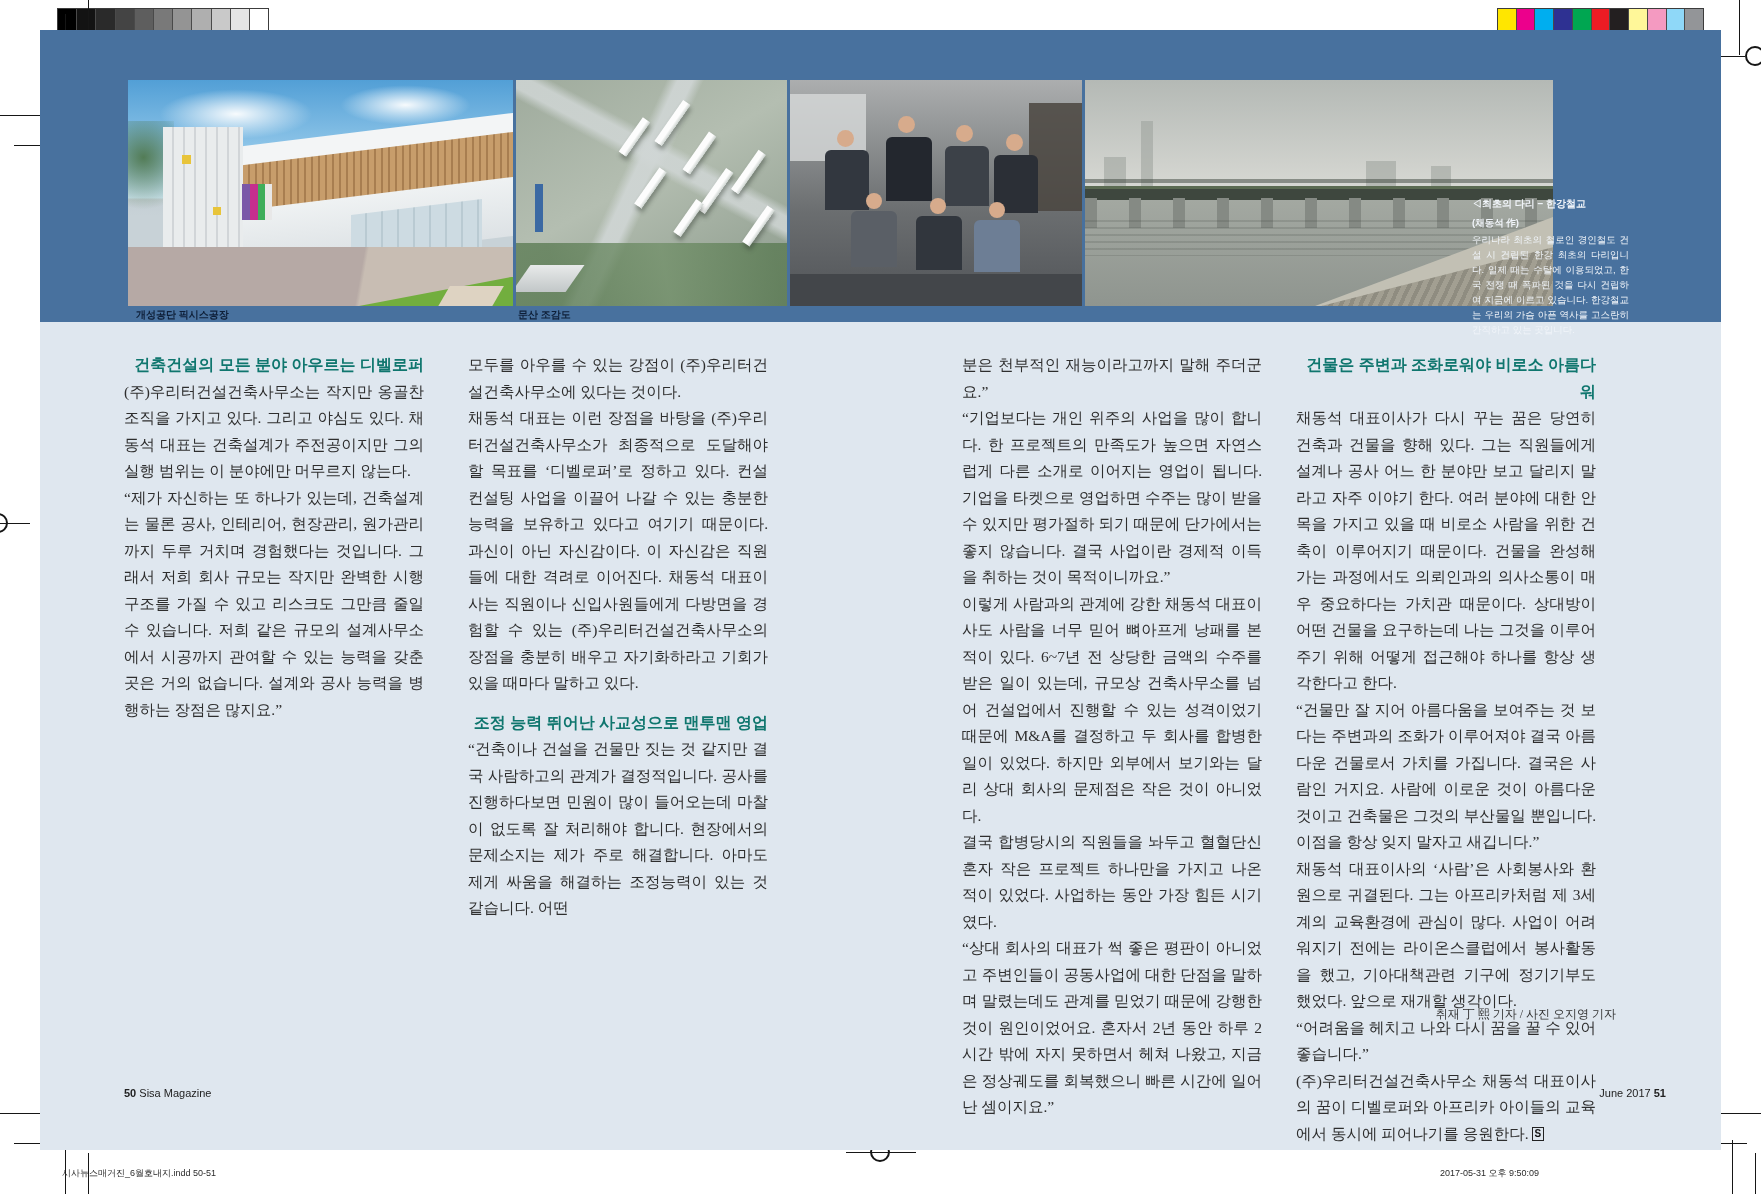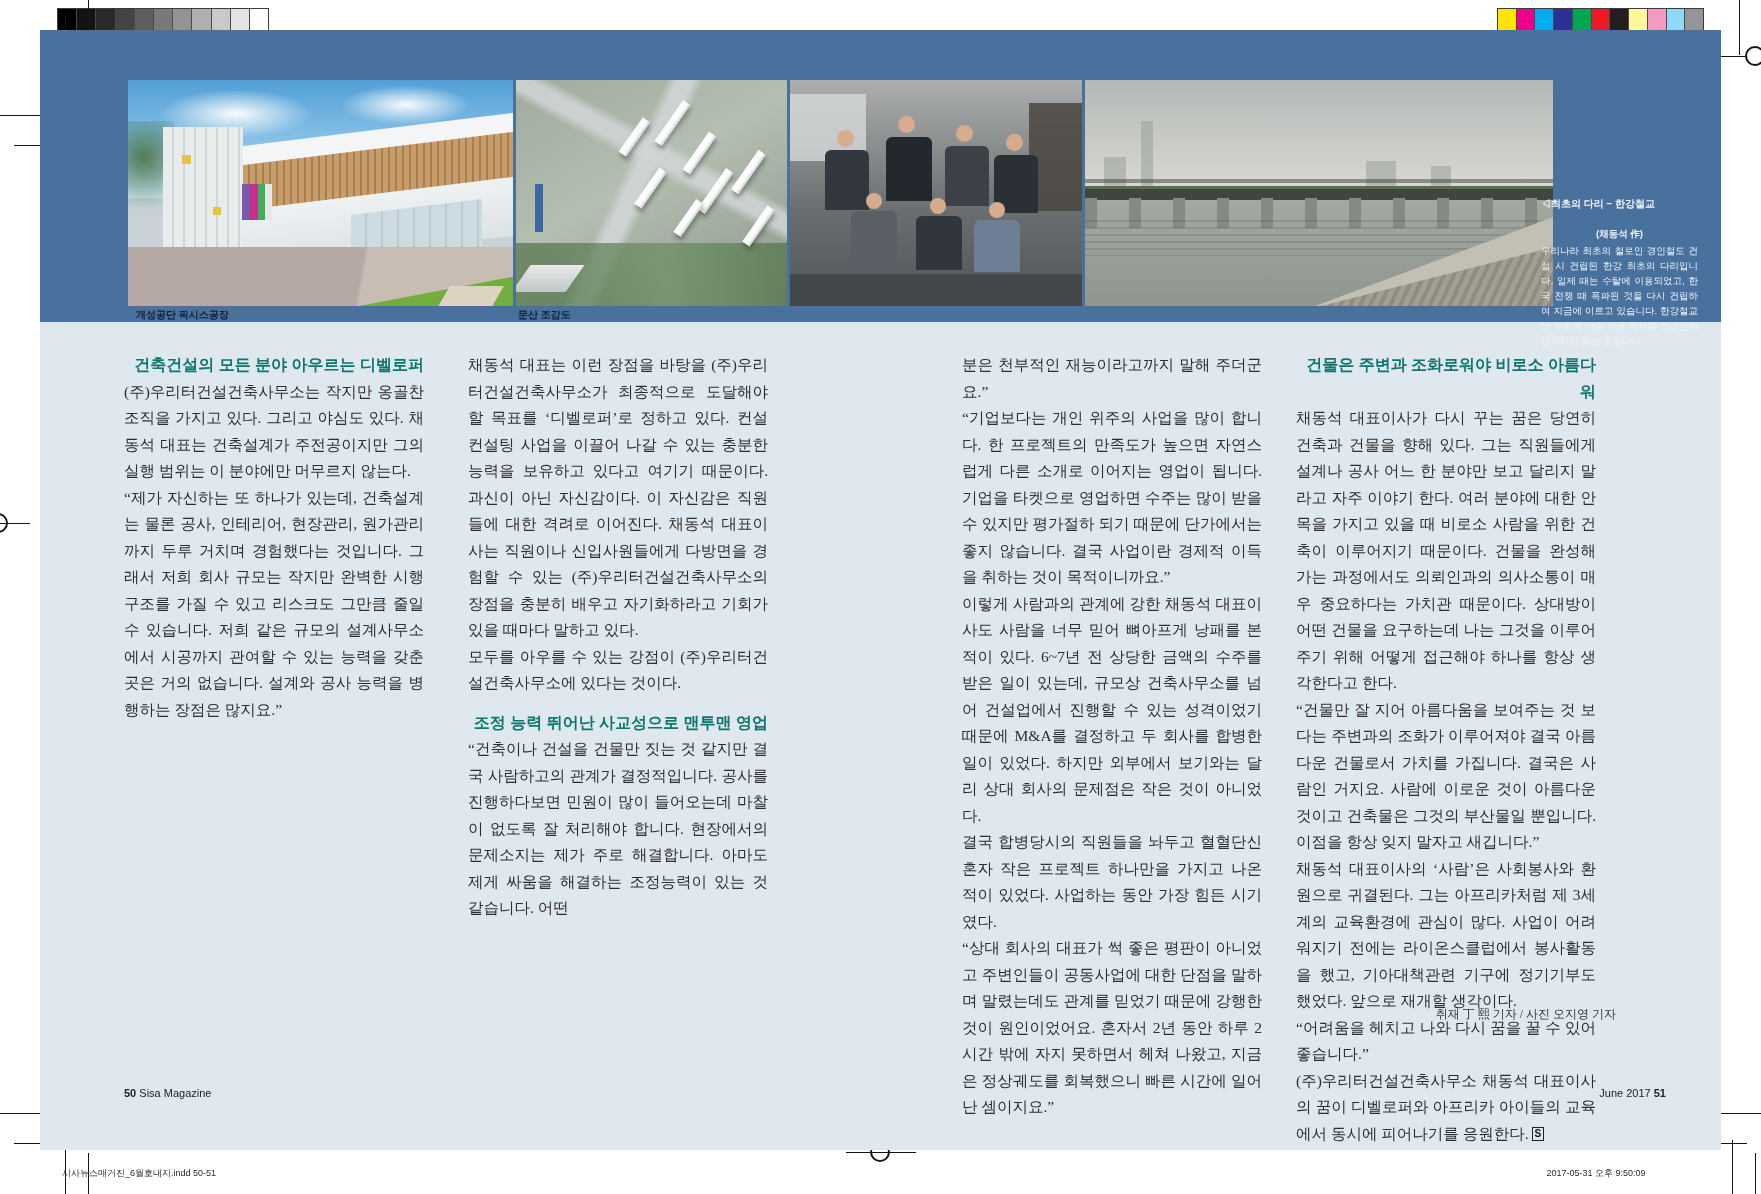--- a/index.html
+++ b/index.html
@@ -77,45 +77,45 @@
   .p4-piers{left:0;top:52%;width:100%;height:30px;
             background:repeating-linear-gradient(90deg,#858a84 0 12px,rgba(0,0,0,0) 12px 44px);}
   .p4-refl{left:0;top:62%;width:100%;height:16%;opacity:.5;
            background:repeating-linear-gradient(180deg,rgba(60,66,60,.35) 0 2px,rgba(0,0,0,0) 2px 7px);}
   .p4-bank{left:38%;bottom:0;width:62%;height:48%;background:#c2c0b4;
            clip-path:polygon(18% 100%,100% 18%,100% 100%);}
   .p4-rocks{left:45%;bottom:0;width:55%;height:26%;opacity:.6;clip-path:polygon(10% 100%,100% 0,100% 100%);
             background:repeating-linear-gradient(115deg,#6d6a5e 0 4px,#8d897b 4px 9px);}
 
   
-  .panel{position:absolute;left:1541px;top:196px;width:157px;color:#f0f4f9;
+  .panel{position:absolute;left:1472px;top:196px;width:157px;color:#f0f4f9;
          font:9.5px/15px "Liberation Sans",sans-serif;text-align:justify;word-break:break-all;}
   .panel-title{font-weight:bold;font-size:10px;text-align:left;}
-  .panel-credit{font-weight:bold;text-align:center;margin:15px 0 2px;}
+  .panel-credit{font-weight:bold;text-align:left;margin:4px 0 2px;}
 
   
   .article-col{position:absolute;top:352px;width:300px;color:#2e2e2e;text-align:justify;word-break:break-all;
                font:15.5px/26.5px "Liberation Serif","DejaVu Sans",serif;}
   .article-col p{margin:0;}
   .article-col h3{margin:13px 0 0 0;font:bold 16px/26.5px "Liberation Sans",sans-serif;color:#0f766e;text-align:right;}
   .article-col h3:first-child{margin-top:0;}
   #col0{left:124px;} #col1{left:468px;} #col2{left:962px;} #col3{left:1296px;}
   .endmark{display:inline-block;border:1.5px solid #222;font:bold 10px/11px "Liberation Sans",sans-serif;
            padding:0 2px 1px;margin-left:3px;vertical-align:2px;color:#111;}
 
   .byline{position:absolute;left:1296px;top:1006px;width:320px;text-align:right;
           font:12px/16px "Liberation Serif",serif;color:#333;}
 
   .footer{position:absolute;top:1086px;font:11px/14px "Liberation Sans",sans-serif;color:#222;}
   #footer-left{left:124px;text-align:center;}
   #footer-right{left:1366px;width:300px;text-align:right;}
 
   .slug{position:absolute;top:1168px;font:9px/11px "Liberation Sans",sans-serif;color:#2a2a2a;}
   #slug-left{left:62px;}
-  #slug-right{left:1440px;width:312px;text-align:center;}
+  #slug-right{left:1440px;width:312px;text-align:left;}
 </style>
 </head>
 <body>
 
 <div id="grayscale-bar" class="calbar">
     <div class="sw" style="background: rgb(0, 0, 0);"></div>
     <div class="sw" style="background: rgb(19, 19, 19);"></div>
     <div class="sw" style="background: rgb(42, 42, 42);"></div>
     <div class="sw" style="background: rgb(68, 68, 68);"></div>
     <div class="sw" style="background: rgb(94, 94, 94);"></div>
@@ -236,22 +236,22 @@
   <div class="panel-credit">(채동석 作)</div>
   <div class="panel-body">우리나라 최초의 철로인 경인철도 건설 시 건립된 한강 최초의 다리입니다. 일제 때는 수탈에 이용되었고, 한국 전쟁 때 폭파된 것을 다시 건립하여 지금에 이르고 있습니다. 한강철교는 우리의 가슴 아픈 역사를 고스란히 간직하고 있는 곳입니다.</div>
 </div>
 
 <div id="col0" class="article-col">
     <h3>건축건설의 모든 분야 아우르는 디벨로퍼</h3>
     <p>(주)우리터건설건축사무소는 작지만 옹골찬 조직을 가지고 있다. 그리고 야심도 있다. 채동석 대표는 건축설계가 주전공이지만 그의 실행 범위는 이 분야에만 머무르지 않는다.</p>
     <p>“제가 자신하는 또 하나가 있는데, 건축설계는 물론 공사, 인테리어, 현장관리, 원가관리까지 두루 거치며 경험했다는 것입니다. 그래서 저희 회사 규모는 작지만 완벽한 시행구조를 가질 수 있고 리스크도 그만큼 줄일 수 있습니다. 저희 같은 규모의 설계사무소에서 시공까지 관여할 수 있는 능력을 갖춘 곳은 거의 없습니다. 설계와 공사 능력을 병행하는 장점은 많지요.”</p>
   </div>
 <div id="col1" class="article-col">
+    <p>모두를 아우를 수 있는 강점이 (주)우리터건설건축사무소에 있다는 것이다.</p>
     <p>채동석 대표는 이런 장점을 바탕을 (주)우리터건설건축사무소가 최종적으로 도달해야 할 목표를 ‘디벨로퍼’로 정하고 있다. 컨설 컨설팅 사업을 이끌어 나갈 수 있는 충분한 능력을 보유하고 있다고 여기기 때문이다. 과신이 아닌 자신감이다. 이 자신감은 직원들에 대한 격려로 이어진다. 채동석 대표이사는 직원이나 신입사원들에게 다방면을 경험할 수 있는 (주)우리터건설건축사무소의 장점을 충분히 배우고 자기화하라고 기회가 있을 때마다 말하고 있다.</p>
-    <p>모두를 아우를 수 있는 강점이 (주)우리터건설건축사무소에 있다는 것이다.</p>
     <h3>조정 능력 뛰어난 사교성으로 맨투맨 영업</h3>
     <p>“건축이나 건설을 건물만 짓는 것 같지만 결국 사람하고의 관계가 결정적입니다. 공사를 진행하다보면 민원이 많이 들어오는데 마찰이 없도록 잘 처리해야 합니다. 현장에서의 문제소지는 제가 주로 해결합니다. 아마도 제게 싸움을 해결하는 조정능력이 있는 것 같습니다. 어떤</p>
   </div>
 <div id="col2" class="article-col">
     <p>분은 천부적인 재능이라고까지 말해 주더군요.”</p>
     <p>“기업보다는 개인 위주의 사업을 많이 합니다. 한 프로젝트의 만족도가 높으면 자연스럽게 다른 소개로 이어지는 영업이 됩니다. 기업을 타켓으로 영업하면 수주는 많이 받을 수 있지만 평가절하 되기 때문에 단가에서는 좋지 않습니다. 결국 사업이란 경제적 이득을 취하는 것이 목적이니까요.”</p>
     <p>이렇게 사람과의 관계에 강한 채동석 대표이사도 사람을 너무 믿어 뼈아프게 낭패를 본 적이 있다. 6~7년 전 상당한 금액의 수주를 받은 일이 있는데, 규모상 건축사무소를 넘어 건설업에서 진행할 수 있는 성격이었기 때문에 M&amp;A를 결정하고 두 회사를 합병한 일이 있었다. 하지만 외부에서 보기와는 달리 상대 회사의 문제점은 작은 것이 아니었다.</p>
     <p>결국 합병당시의 직원들을 놔두고 혈혈단신 혼자 작은 프로젝트 하나만을 가지고 나온 적이 있었다. 사업하는 동안 가장 힘든 시기였다.</p>
     <p>“상대 회사의 대표가 썩 좋은 평판이 아니었고 주변인들이 공동사업에 대한 단점을 말하며 말렸는데도 관계를 믿었기 때문에 강행한 것이 원인이었어요. 혼자서 2년 동안 하루 2시간 밖에 자지 못하면서 헤쳐 나왔고, 지금은 정상궤도를 회복했으니 빠른 시간에 일어난 셈이지요.”</p>
   </div>

